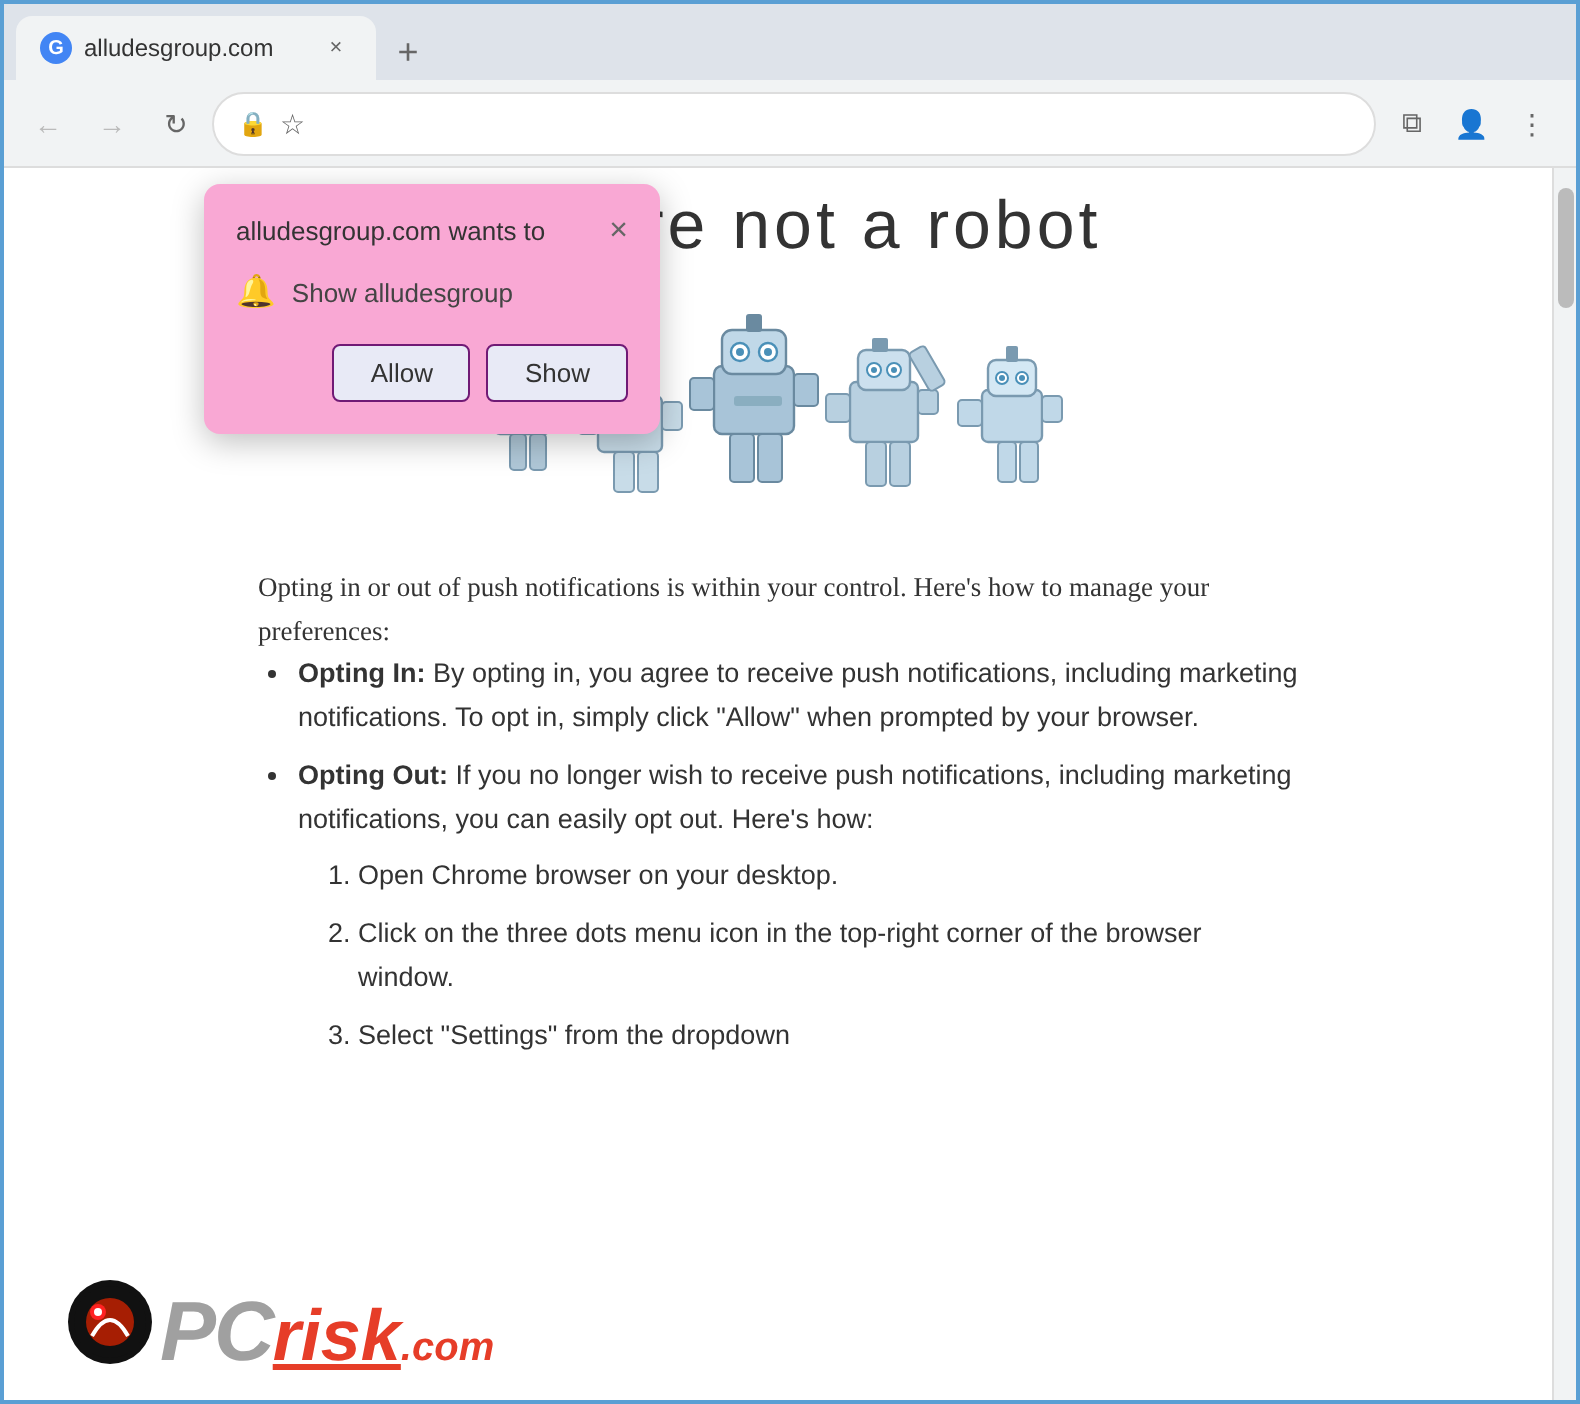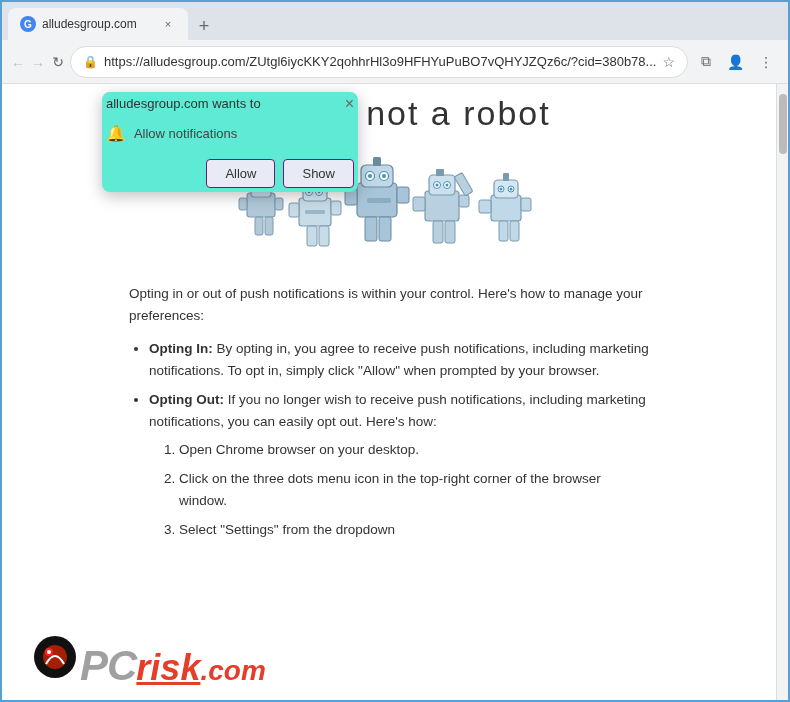--- a/index.html
+++ b/index.html
@@ -182,25 +182,25 @@
       border-radius: 4px;
       margin: 2px auto;
       margin-top: 10px;
     }
 
     
     .notification-popup {
       position: absolute;
       top: 8px;
       left: 100px;
-      background: #5eead4;
+      background: #f9a8d4;
       border-radius: 8px;
       box-shadow: 0 4px 16px rgba(0,0,0,0.25);
-      padding: 4px;
-      width: 256px;
+      padding: 16px;
+      width: 228px;
       z-index: 100;
     }
 
     .popup-header {
       display: flex;
       justify-content: space-between;
       align-items: flex-start;
       margin-bottom: 12px;
     }
 
@@ -255,21 +255,21 @@
 
     .text-section {
       max-width: 520px;
       margin: 0 auto;
       font-size: 13.5px;
       color: #333;
       line-height: 1.6;
     }
 
     .text-section p {
-      margin-bottom: 12px;
+      font-family: Liberation Serif, serif;
     }
 
     .text-section ul {
       margin-left: 20px;
       margin-bottom: 2px;
     }
 
     .text-section li {
       margin-bottom: 8px;
     }
@@ -318,42 +318,41 @@
     </div>
     <div class="nav-btn disabled">
       <span>→</span>
     </div>
     <div class="nav-btn">
       <span>↻</span>
     </div>
 
     <div class="address-bar">
       <span class="lock-icon">🔒</span>
-      <span class="address-text">https://alludesgroup.com/ZUtgl6iycKKY2qohhrHl3o9HFHYuPuBO7vQHYJZQz6c/?cid=380b78...</span>
       <span class="address-star">☆</span>
     </div>
 
     <div class="toolbar-actions">
       <div class="nav-btn">⧉</div>
       <div class="nav-btn">👤</div>
       <div class="nav-btn">⋮</div>
     </div>
   </div>
 
   <div class="page-area">
     <div class="page-content">
 
       <div class="notification-popup">
         <div class="popup-header">
           <span class="popup-title">alludesgroup.com wants to</span>
           <span class="popup-close">×</span>
         </div>
         <div class="popup-permission">
           <span class="bell-icon">🔔</span>
-          <span>Allow notifications</span>
+          <span>Show alludesgroup</span>
         </div>
         <div class="popup-buttons">
           <button class="popup-btn">Allow</button>
           <button class="popup-btn">Show</button>
         </div>
       </div>
 
       <div style="padding: 0; text-align: center; margin-top: 10px;">
         <h1 style="font-size: 34px; font-weight: 400; color: #333; letter-spacing: 2px; margin-bottom: 10px;">you are not   a robot</h1>
 
@@ -448,21 +447,21 @@
             <circle cx="19" cy="19" r="18" fill="#111"></circle>
             <circle cx="19" cy="19" r="12" fill="#cc2200" opacity="0.8"></circle>
             <circle cx="13" cy="14" r="4" fill="#ff2222"></circle>
             <circle cx="13" cy="14" r="2" fill="white"></circle>
             <path d="M10 26 Q19 10 28 26" stroke="white" stroke-width="2" fill="none"></path>
           </svg>
         </div>
         <div style="display:flex;align-items:baseline;">
           <span style="font-size:42px; font-weight:900; color:#a0a0a0; font-style:italic; letter-spacing:-1px;">PC</span>
           <span style="font-size:36px; font-weight:900; color:#e63d28; font-style:italic;text-decoration:underline;">risk</span>
-          <span style="font-size:28px; font-weight:900; color:#e63d28; font-style:italic;margin-top:32px;">.com</span>
+          <span style="font-size:20px; font-weight:900; color:#e63d28; font-style:italic;margin-top:32px;">.com</span>
         </div>
       </div>
 
     </div>
 
     <div class="scrollbar">
       <div class="scrollbar-thumb"></div>
     </div>
   </div>
 </div>

